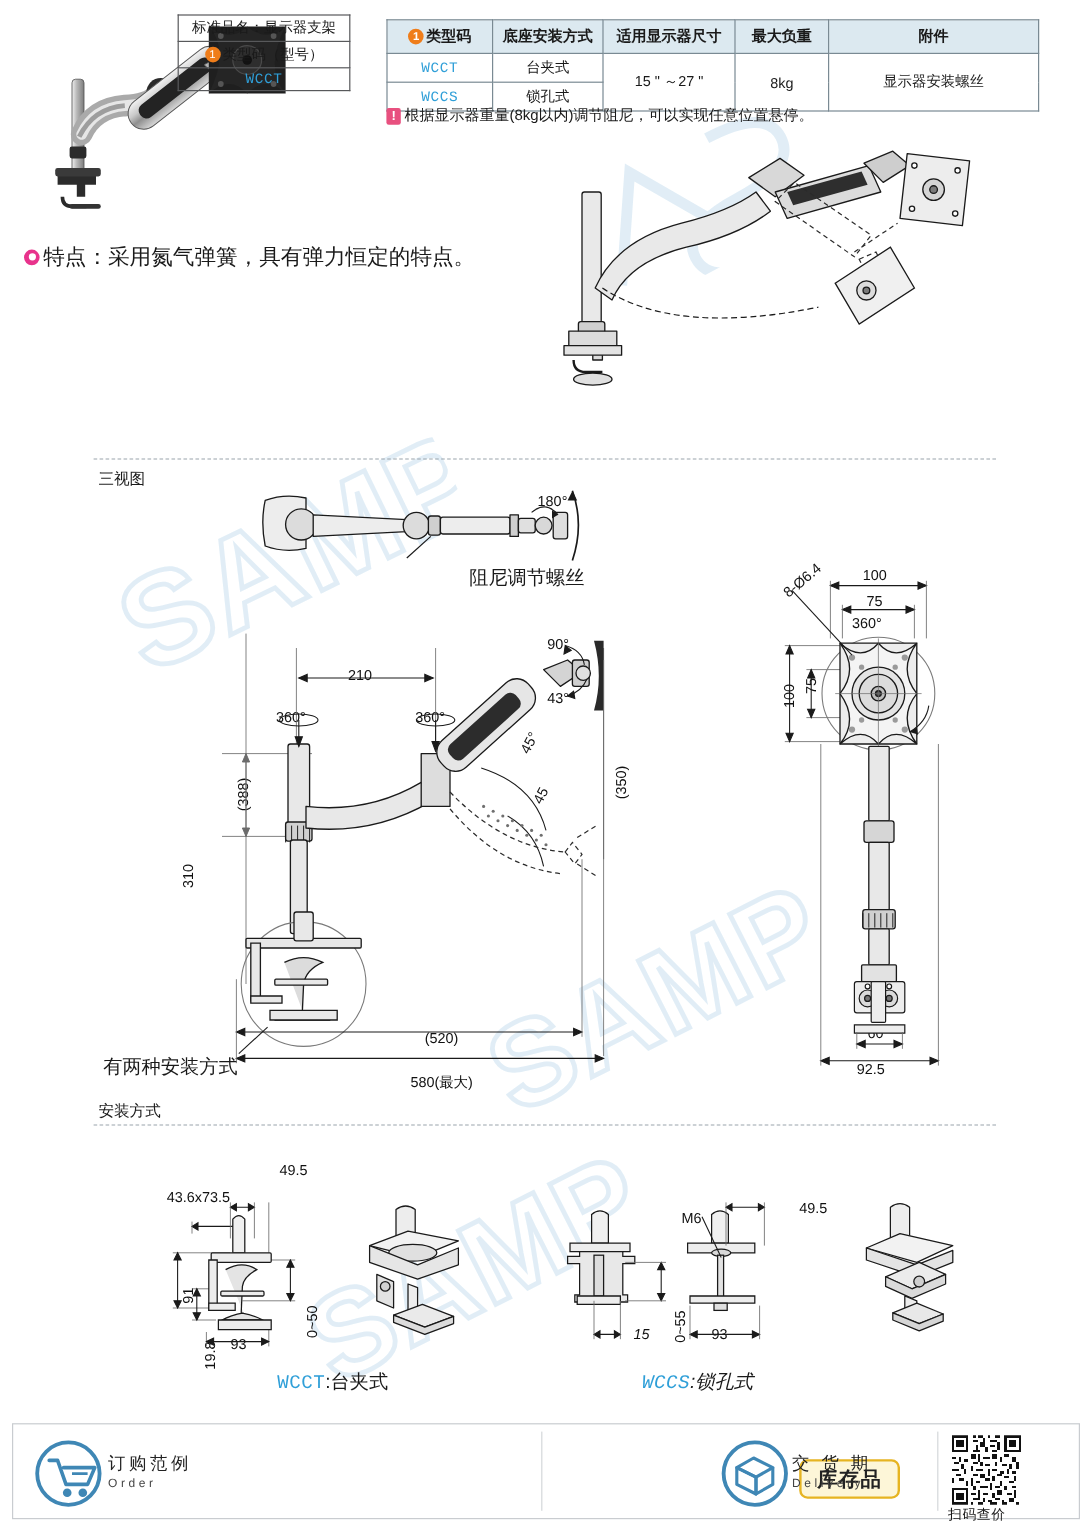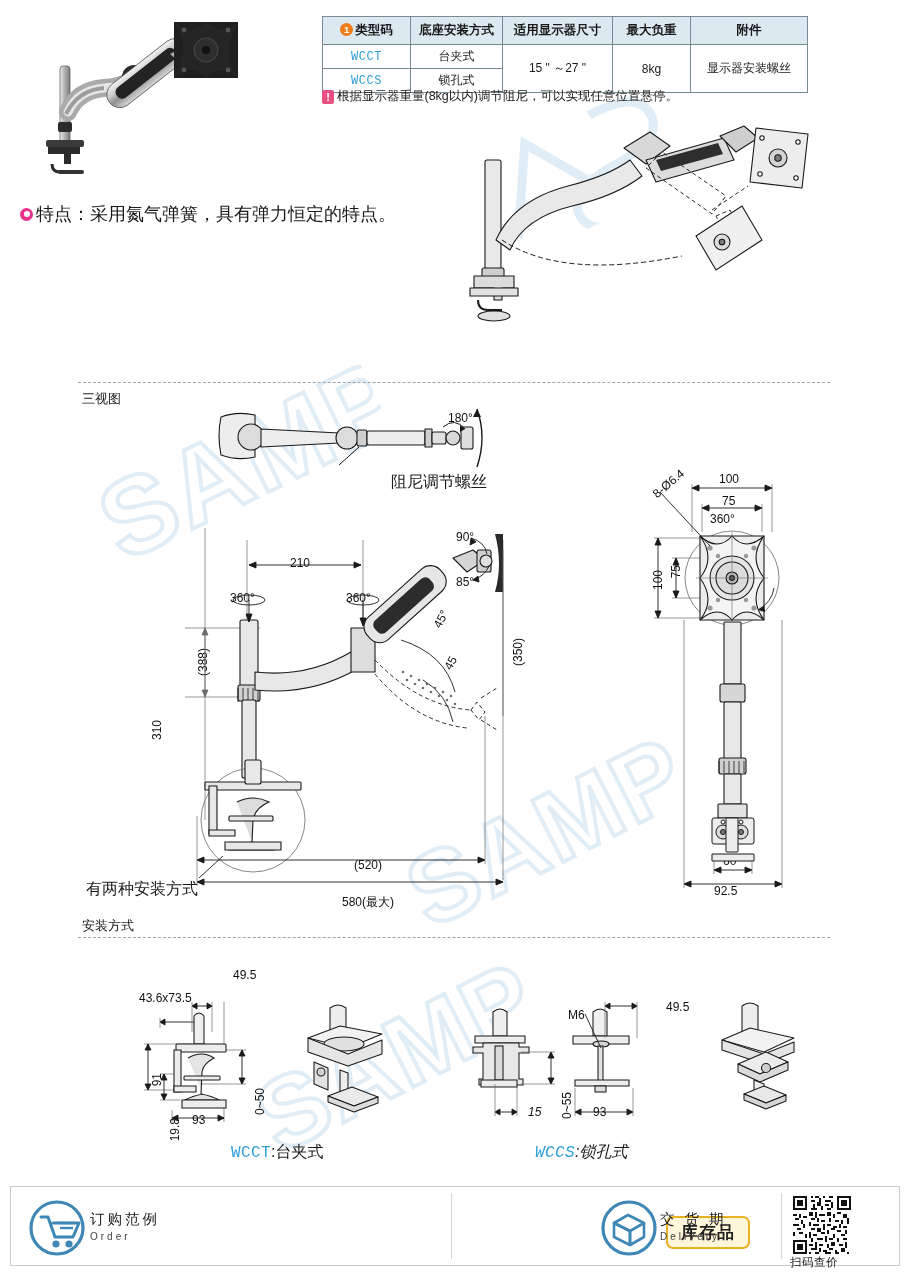--- a/index.html
+++ b/index.html
@@ -22,21 +22,21 @@
     letter-spacing: 2px;
     pointer-events: none;
     user-select: none;
     z-index: 0;
     opacity: .85;
   }
 
   
   .spec-table {
     position: absolute; left: 322px; top: 16px;
-    width: 486px;
+    width: 544px;
     border-collapse: collapse;
     font-size: 12.5px;
   }
   .spec-table th {
     background: #dce9f0;
     border: 1px solid #7a8a93;
     font-weight: 700;
     padding: 5px 2px;
     text-align: center;
     font-size: 12.5px;
@@ -446,21 +446,21 @@
       </g>
     </svg>
   </div>
 
   <div class="dim" style="left:290px; top:556px;">210</div>
   <div class="dim" style="left:230px; top:591px;">360°</div>
   <div class="dim" style="left:346px; top:591px;">360°</div>
   <div class="dim vert" style="left:196px; top:648px; transform:rotate(-90deg) translate(-100%,0);">(388)</div>
   <div class="dim vert" style="left:150px; top:720px; transform:rotate(-90deg) translate(-100%,0);">310</div>
   <div class="dim" style="left:456px; top:530px;">90°</div>
-  <div class="dim" style="left:456px; top:575px;">85°</div>
+  <div class="dim" style="left:456px; top:575px;">43°</div>
   <div class="dim" style="left:432px; top:612px; transform:rotate(-62deg);">45°</div>
   <div class="dim" style="left:444px; top:656px; transform:rotate(-62deg);">45</div>
   <div class="dim vert" style="left:511px; top:638px; transform:rotate(-90deg) translate(-100%,0);">(350)</div>
   <div class="dim" style="left:354px; top:858px;">(520)</div>
   <div class="dim" style="left:342px; top:880px;margin-top:14px;">580(最大)</div>
   <div class="lbl" style="left:86px; top:879px;">有两种安装方式</div>
 
   <div style="position:absolute; left:640px; top:470px; width:190px; height:420px; z-index:1;">
     <svg width="190" height="420" viewBox="0 0 190 420">
 
@@ -736,20 +736,35 @@
       <path d="M13 18 h7 l7 20 h18 l6 -14 h-26" fill="none" stroke="#3f87b5" stroke-width="3" stroke-linejoin="round" stroke-linecap="round"></path>
       <line x1="30" y1="24" x2="47" y2="24" stroke="#3f87b5" stroke-width="2.4"></line>
       <line x1="32" y1="29" x2="45" y2="29" stroke="#3f87b5" stroke-width="2.4"></line>
       <circle cx="28" cy="45" r="3.6" fill="#3f87b5"></circle>
       <circle cx="41" cy="45" r="3.6" fill="#3f87b5"></circle>
     </svg>
   </div>
   <div class="cn-big" style="position:absolute; left:90px; top:1210px; z-index:2;">订购范例</div>
   <div class="en-small" style="position:absolute; left:90px; top:1231px; z-index:2;">Order</div>
 
+  <table class="order-tbl">
+    <tbody>
+        <tr>
+      <td>标准品名：显示器支架</td>
+    </tr>
+    <tr>
+      <td>
+        <span class="num-badge">1</span><span>类型码（型号）</span>
+      </td>
+    </tr>
+    <tr>
+      <td class="code-cell">WCCT</td>
+    </tr>
+  </tbody>
+    </table>
 
   <div style="position:absolute; left:600px; top:1199px; width:58px; height:58px; z-index:2;">
     <svg width="58" height="58" viewBox="0 0 58 58">
       <circle cx="29" cy="29" r="26" fill="none" stroke="#3f87b5" stroke-width="3.2"></circle>
       <path d="M14 24 l14 -8 l16 8 l-14 8 z" fill="none" stroke="#3f87b5" stroke-width="2.6" stroke-linejoin="round"></path>
       <path d="M14 24 v14 l16 8 v-14 z" fill="none" stroke="#3f87b5" stroke-width="2.6" stroke-linejoin="round"></path>
       <path d="M30 32 v14 l14 -8 v-14" fill="none" stroke="#3f87b5" stroke-width="2.6" stroke-linejoin="round"></path>
     </svg>
   </div>
   <div class="cn-big" style="position:absolute; left:660px; top:1210px; z-index:2;">交 货 期</div>

